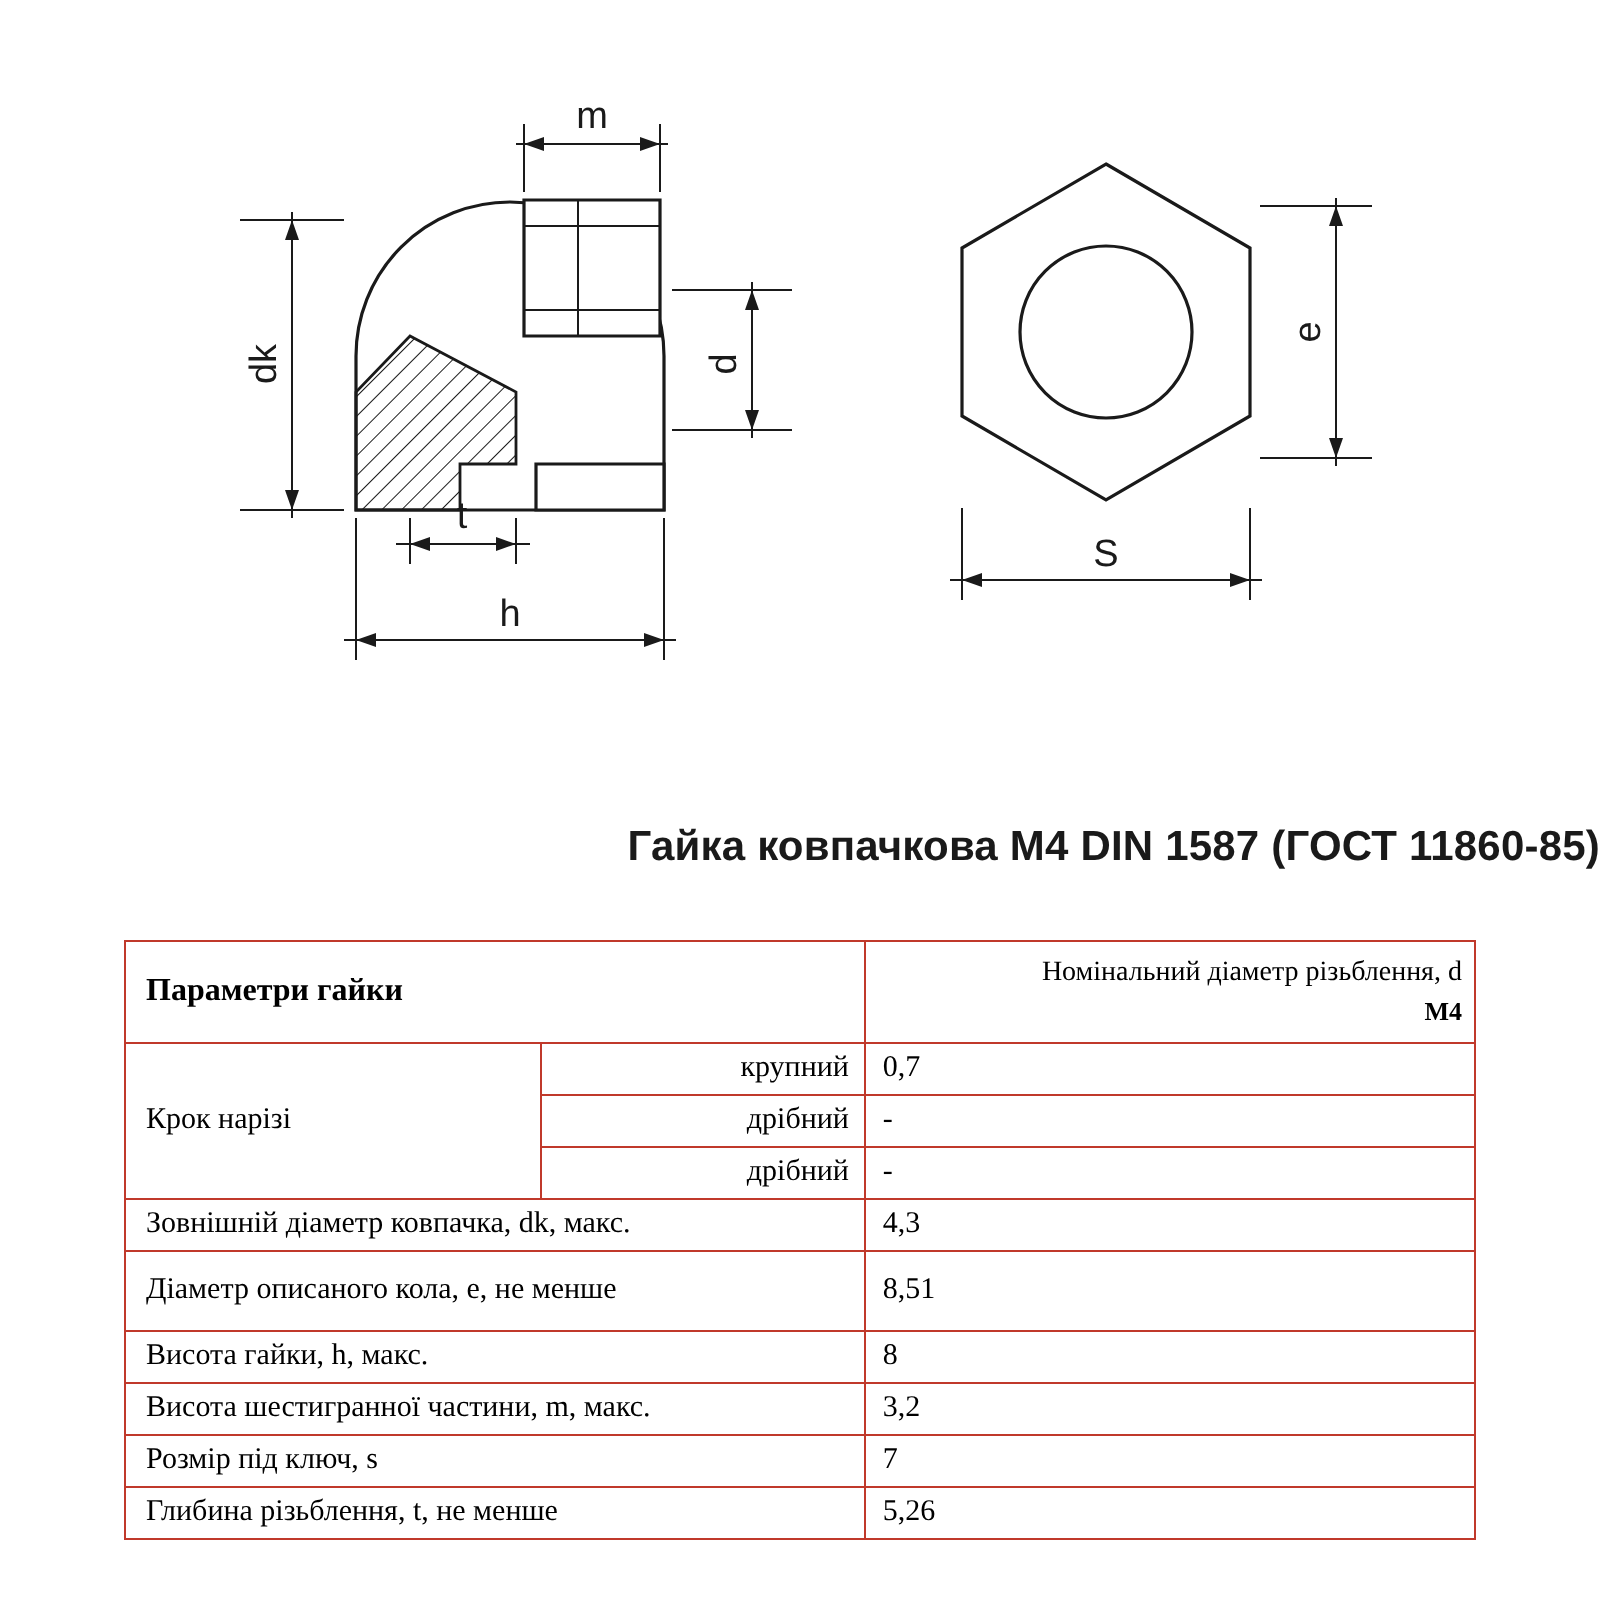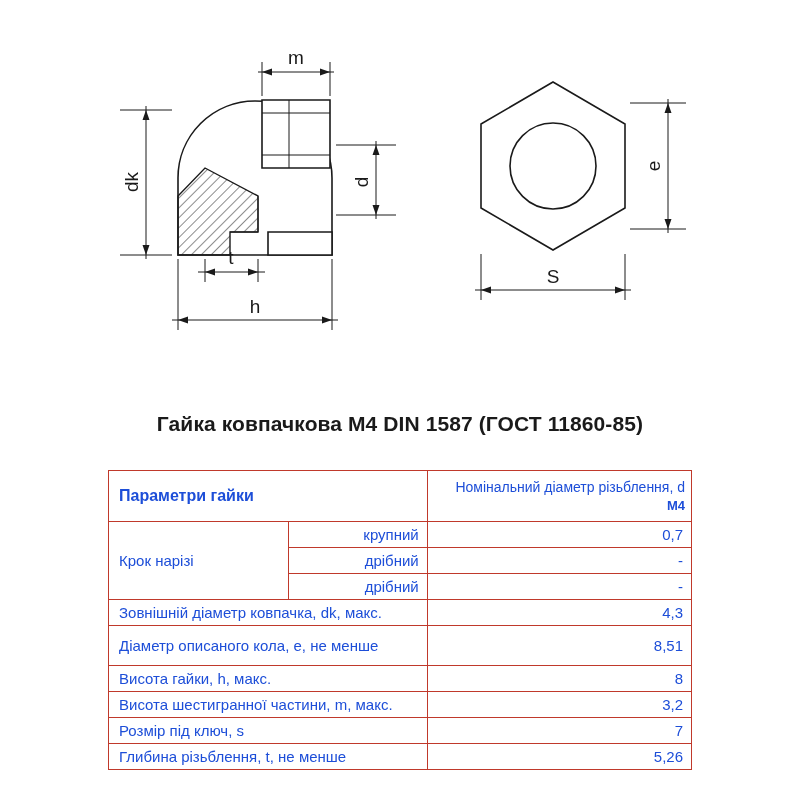--- a/index.html
+++ b/index.html
@@ -19,33 +19,34 @@
     width: 800px;
     height: 800px;
     position: relative;
   }
   .drawing-area {
     position: relative;
     width: 800px;
     height: 370px;
   }
   .title {
-    text-align: center;
+    text-align: right;
     font-size: 21px;
     font-weight: bold;
     color: #1a1a1a;
     margin-top: 42px;
     letter-spacing: 0.1px;
   }
   table.spec {
-    width: 584px;
+    width: 676px;
     margin: 34px auto 0 auto;
     border-collapse: collapse;
     font-size: 15px;
-    color: #1d4ed8;
+    color: #000000;
+    font-family: Liberation Serif, serif;
   }
   table.spec td, table.spec th {
     border: 1px solid #c9302c00;
     border: 1px solid #b4332e;
     padding: 4px 8px;
     vertical-align: middle;
   }
   table.spec td {
     border-color: #c0392b;
   }
@@ -58,21 +59,21 @@
   .hdr-right {
     text-align: right;
     font-size: 14px;
     padding: 2px 6px !important;
     line-height: 1.35;
   }
   .hdr-right .d-label { display: block; }
   .hdr-right .d-value { display: block; font-weight: bold; font-size: 13px; }
   .lbl { padding-left: 10px !important; }
   .sub { text-align: right; padding-right: 8px !important; white-space: nowrap; margin-left: 32px; }
-  .val { text-align: right; }
+  .val { text-align: left; }
   .row-h { height: 26px; }
 
   
   svg text {
     font-family: "Liberation Sans", sans-serif;
     font-size: 19px;
     fill: #1a1a1a;
   }
   svg .dim {
     stroke: #1a1a1a;

